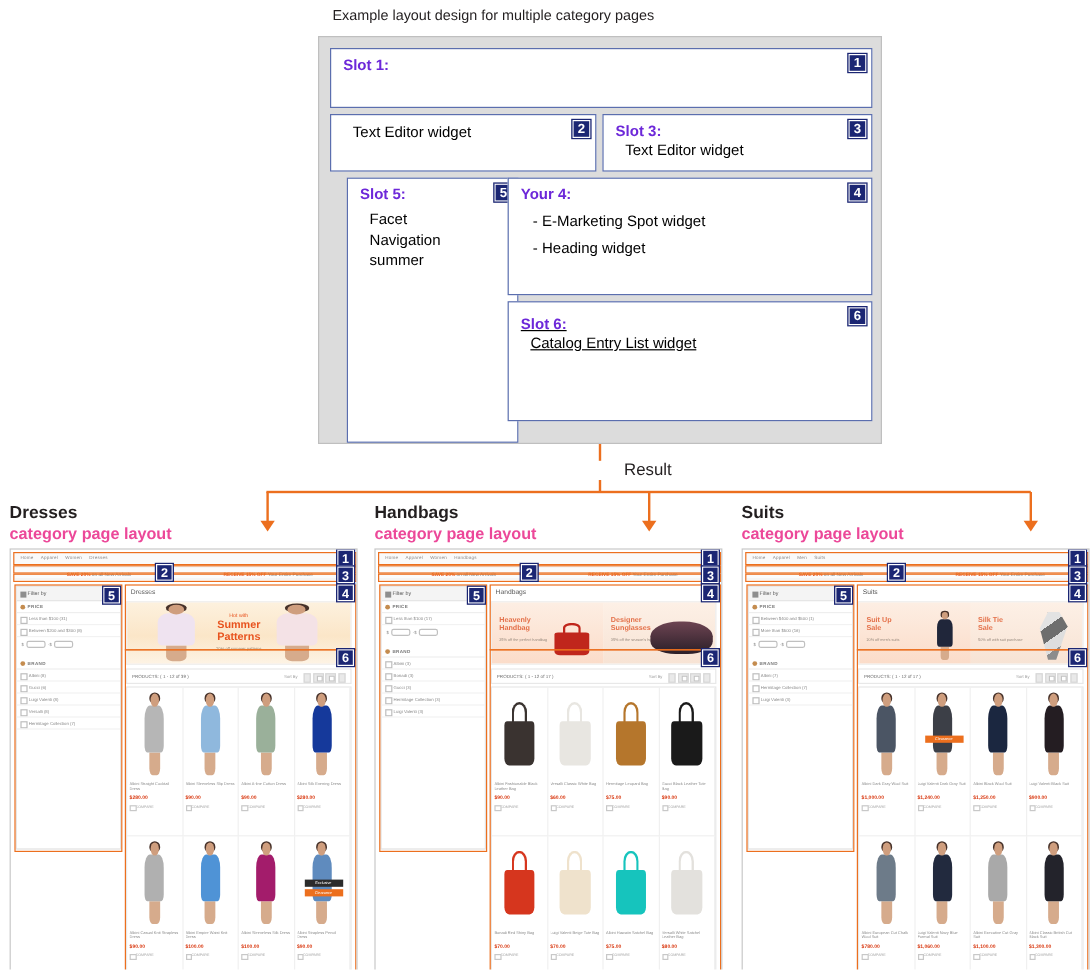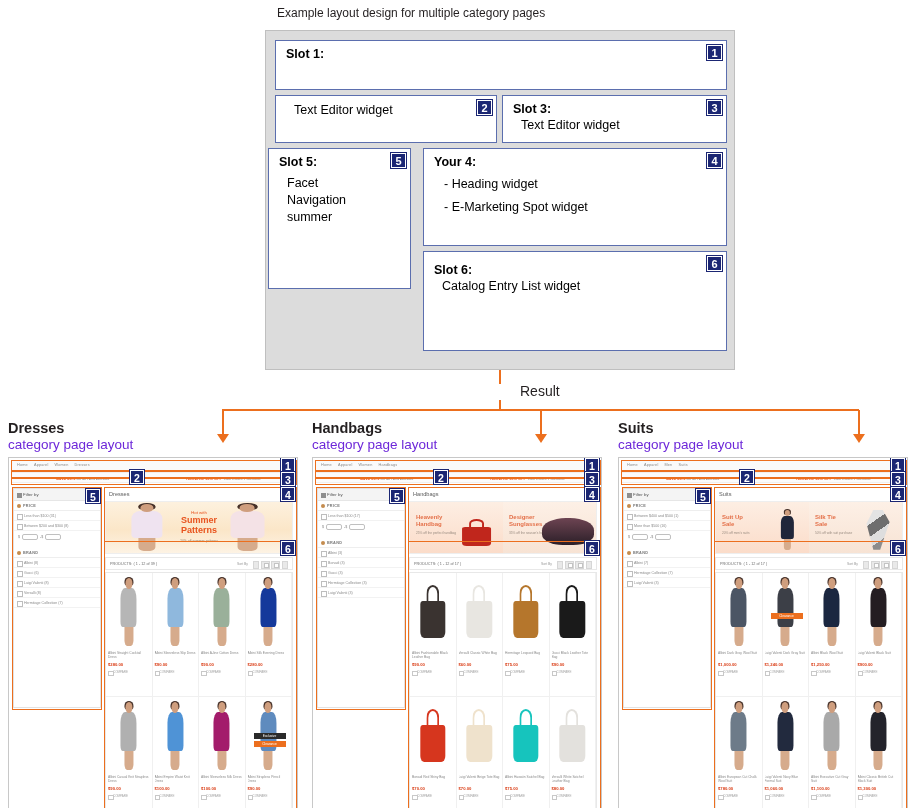--- a/index.html
+++ b/index.html
@@ -23,41 +23,41 @@
     width:470px; height:340px;
     background:#dcdcdc; border:1px solid #bfbfbf;
     padding:9px;
   }
   .slot-box {
     position:absolute;
     background:#ffffff;
     border:1px solid #5b6eae;
     padding:6px 8px 4px 10px;
   }
-  .slot-title { font-weight:bold; font-size:12.5px; line-height:15px; color:#000000; }
+  .slot-title { font-weight:bold; font-size:12.5px; line-height:15px; color:#6d28d9; }
   .slot-sub { font-size:12.5px; line-height:17px; color:#000; padding-left:8px; }
   .slot-sub.dash { padding-left:10px; }
   .badge {
     position:absolute;
     width:15px; height:15px;
     background:#1b2673;
     border:1px solid #ffffff;
     outline:1px solid #1b2673;
     color:#ffffff;
     font-size:11px; font-weight:bold;
     line-height:15px; text-align:center;
     font-family:"Liberation Sans", sans-serif;
   }
 
   #slot1 { left:9px;  top:9px;   width:452px; height:50px; }
   #slot2 { left:9px;  top:64px;  width:222px; height:48px; }
   #slot3 { left:236px;top:64px;  width:225px; height:48px; }
-  #slot5 { left:2px;  top:117px; width:143px; height:141px; }
+  #slot5 { left:23px;  top:117px; width:143px; height:221px; }
   #slot4 { left:157px;top:117px; width:304px; height:98px; }
-  #slot6 { left:157px;top:220px; width:304px; height:100px; }
+  #slot6 { left:157px;top:220px; width:304px; height:100px;text-decoration:underline; }
 
   
   #result-label {
     position:absolute; left:520px; top:383px;
     font-size:14px; color:#231f20;
   }
   .conn { position:absolute; background:#ec6f1e; }
   #conn-v1 { left:499px; top:370px; width:2px; height:14px; }
   #conn-v2 { left:499px; top:400px; width:2px; height:10px; }
   #conn-h  { left:222px; top:409px; width:637px; height:2px; }
@@ -75,21 +75,21 @@
   #arrow3-stem { left:858px; top:410px; height:25px; }
   #arrow3-head { left:853px; top:434px; }
 
   
   .page-wrap { position:absolute; top:420px; }
   #page-dresses  { left:8px;   width:290px; }
   #page-handbags { left:312px; width:290px; }
   #page-suits    { left:618px; width:290px; }
 
   .page-heading { font-size:14.5px; font-weight:bold; color:#231f20; line-height:16px; }
-  .page-subheading { font-size:13.5px; color:#6d28d9; line-height:17px; }
+  .page-subheading { font-size:13.5px; color:#ec4899; line-height:17px;font-weight:bold; }
 
   .mock {
     position:relative;
     margin-top:4px;
     width:290px; height:370px;
     background:#ffffff;
     border:1px solid #c8c8c8;
     font-size:3.6px;
     line-height:1.5;
     color:#555;
@@ -271,22 +271,22 @@
   <div class="slot-box" id="slot5">
     <div class="slot-title">Slot 5:</div>
     <div class="slot-sub" style="margin-top:5px;">Facet</div>
     <div class="slot-sub">Navigation</div>
     <div class="slot-sub">summer</div>
     <div class="badge" style="right:4px; top:4px;">5</div>
   </div>
 
   <div class="slot-box" id="slot4">
     <div class="slot-title">Your 4:</div>
+    <div class="slot-sub dash" style="margin-top:6px;">- E-Marketing Spot widget</div>
     <div class="slot-sub dash" style="margin-top:6px;">- Heading widget</div>
-    <div class="slot-sub dash" style="margin-top:6px;">- E-Marketing Spot widget</div>
     <div class="badge" style="right:4px; top:4px;">4</div>
   </div>
 
   <div class="slot-box" id="slot6">
     <div class="slot-title" style="margin-top:5px;">Slot 6:</div>
     <div class="slot-sub">Catalog Entry List widget</div>
     <div class="badge" style="right:4px; top:4px;">6</div>
   </div>
 
 </div>

